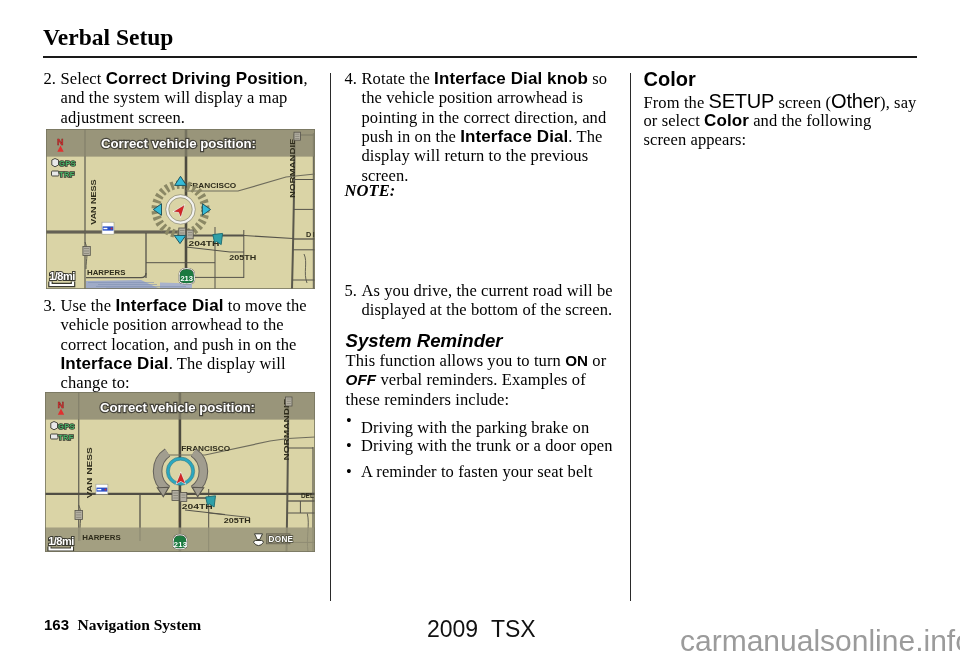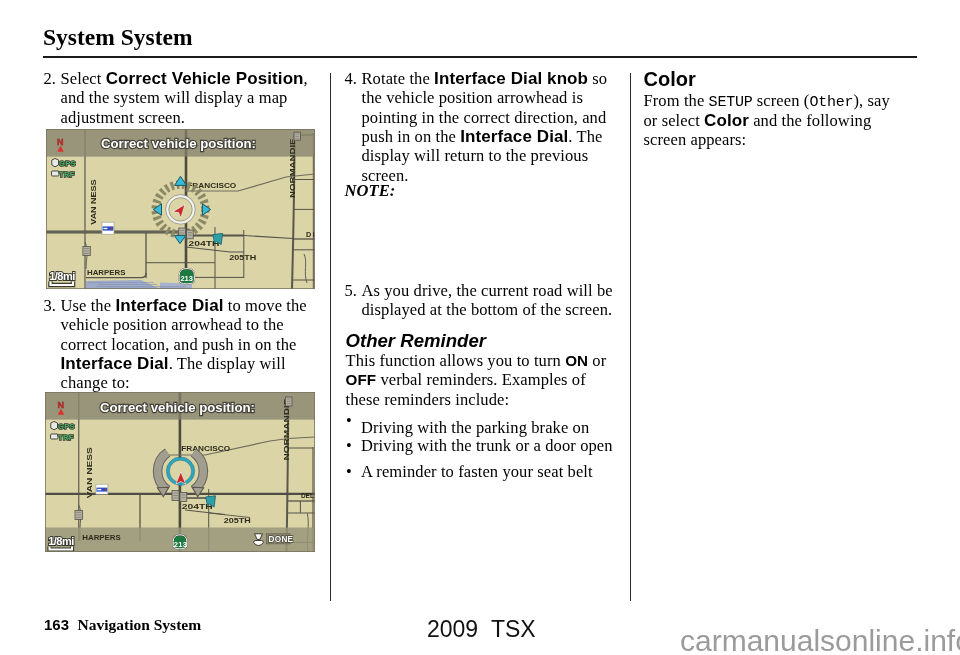--- a/index.html
+++ b/index.html
@@ -1,37 +1,37 @@
 <!DOCTYPE html>
 <html><head>
 <meta charset="utf-8">
 <style>
 html,body{margin:0;padding:0;}
 body{width:960px;height:655px;position:relative;background:#fff;overflow:hidden;
      font-family:"Liberation Serif",serif;color:#000;}
 .abs{position:absolute;}
 .body{font-size:16.5px;line-height:19.3px;letter-spacing:0.1px;}
 .bs{font-family:"Liberation Sans",sans-serif;font-weight:bold;font-size:17px;}
-.ss{font-family:Liberation Mono, monospace;font-size:15px;letter-spacing:-0.2px;}
+.ss{font-family:Liberation Sans, sans-serif;font-size:20px;letter-spacing:-0.2px;}
 .it{font-style:italic;}
 .link{color:#2433cc;}
 svg text{font-family:"Liberation Sans",sans-serif;}
 .lbl{font-weight:bold;fill:#2e2c1c;}
 </style>
 </head>
 <body>
 
-<div class="abs" style="left:43px;top:25.5px;font-size:23.5px;font-weight:bold;line-height:1;">System System</div>
+<div class="abs" style="left:43px;top:25.5px;font-size:23.5px;font-weight:bold;line-height:1;">Verbal Setup</div>
 <div class="abs" style="left:43px;top:55.5px;width:874px;height:2px;background:#1a1a1a;"></div>
 
 <div class="abs" style="left:330px;top:72.5px;width:1px;height:528px;background:#2a2a2a;"></div>
 <div class="abs" style="left:630px;top:72.5px;width:1px;height:528px;background:#2a2a2a;"></div>
 
 <div class="abs body" style="left:43.5px;top:69.2px;">2.</div>
-<div class="abs body" style="left:60.5px;top:69.2px;">Select <span class="bs">Correct Vehicle Position</span>,<br>and the system will display a map<br>adjustment screen.</div>
+<div class="abs body" style="left:60.5px;top:69.2px;">Select <span class="bs">Correct Driving Position</span>,<br>and the system will display a map<br>adjustment screen.</div>
 
 <div class="abs" id="map1" style="left:46px;top:129px;width:269px;height:160px;"><svg width="269" height="160" viewBox="0 0 269 160">
 <rect x="0" y="0" width="269" height="160" fill="#dad4a6"></rect>
 <rect x="0" y="0" width="269" height="27.5" fill="#99957a"></rect>
 
 <g stroke="#55534a" fill="none">
  <path d="M39,0 L39,160" stroke-width="1.4" stroke="#6e6c5c"></path>
  <path d="M140,0 L140,160" stroke-width="2.6" stroke="#4d4b40"></path>
  <path d="M248.5,5 C248.5,55 247.5,100 246,160" stroke-width="2" stroke="#5a584c"></path>
  <path d="M267.5,4 L267.5,160" stroke-width="1.4" stroke="#6e6c5c"></path>
@@ -267,23 +267,23 @@
 </svg></div>
 
 <div class="abs body" style="left:344.5px;top:69.2px;">4.</div>
 <div class="abs body" style="left:361.5px;top:69.2px;">Rotate the <span class="bs">Interface Dial knob</span> so<br>the vehicle position arrowhead is<br>pointing in the correct direction, and<br>push in on the <span class="bs">Interface Dial</span>. The<br>display will return to the previous<br>screen.</div>
 
 <div class="abs body" style="left:344.5px;top:181px;"><b class="it">NOTE:</b><br><br></div>
 
 <div class="abs body" style="left:344.5px;top:281px;">5.</div>
 <div class="abs body" style="left:361.5px;top:281px;">As you drive, the current road will be<br>displayed at the bottom of the screen.</div>
 
-<div class="abs" style="left:345.5px;top:332.2px;font-family:'Liberation Sans',sans-serif;font-weight:bold;font-style:italic;font-size:18.6px;line-height:1;">Other Reminder</div>
-
-<div class="abs body" style="left:345.5px;top:351px;">This function allows you to turn <span class="bs" style="font-size:15.2px;text-align:center;">ON</span> or<br><span class="bs" style="font-size:15.2px;">OFF</span> verbal reminders. Examples of<br>these reminders include:</div>
+<div class="abs" style="left:345.5px;top:332.2px;font-family:'Liberation Sans',sans-serif;font-weight:bold;font-style:italic;font-size:18.6px;line-height:1;">System Reminder</div>
+
+<div class="abs body" style="left:345.5px;top:351px;">This function allows you to turn <span class="bs" style="font-size:15.2px;text-align:center;">ON</span> or<br><span class="bs" style="font-size:15.2px;font-style:italic;">OFF</span> verbal reminders. Examples of<br>these reminders include:</div>
 
 <div class="abs body" style="left:346px;top:410.5px;">•</div>
 <div class="abs body" style="left:361px;top:418px;">Driving with the parking brake on</div>
 <div class="abs body" style="left:346px;top:436.2px;">•</div>
 <div class="abs body" style="left:361px;top:436.2px;">Driving with the trunk or a door open</div>
 <div class="abs body" style="left:346px;top:461.9px;">•</div>
 <div class="abs body" style="left:361px;top:461.9px;">A reminder to fasten your seat belt</div>
 
 <div class="abs" style="left:643.5px;top:68.5px;font-family:'Liberation Sans',sans-serif;font-weight:bold;font-size:20px;line-height:1;">Color</div>
 <div class="abs body" style="left:643.5px;top:92.1px;line-height:18.2px;">From the <span class="ss">SETUP</span> screen (<span class="ss">Other</span>), say<br>or select <span class="bs">Color</span> and the following<br>screen appears:</div>

